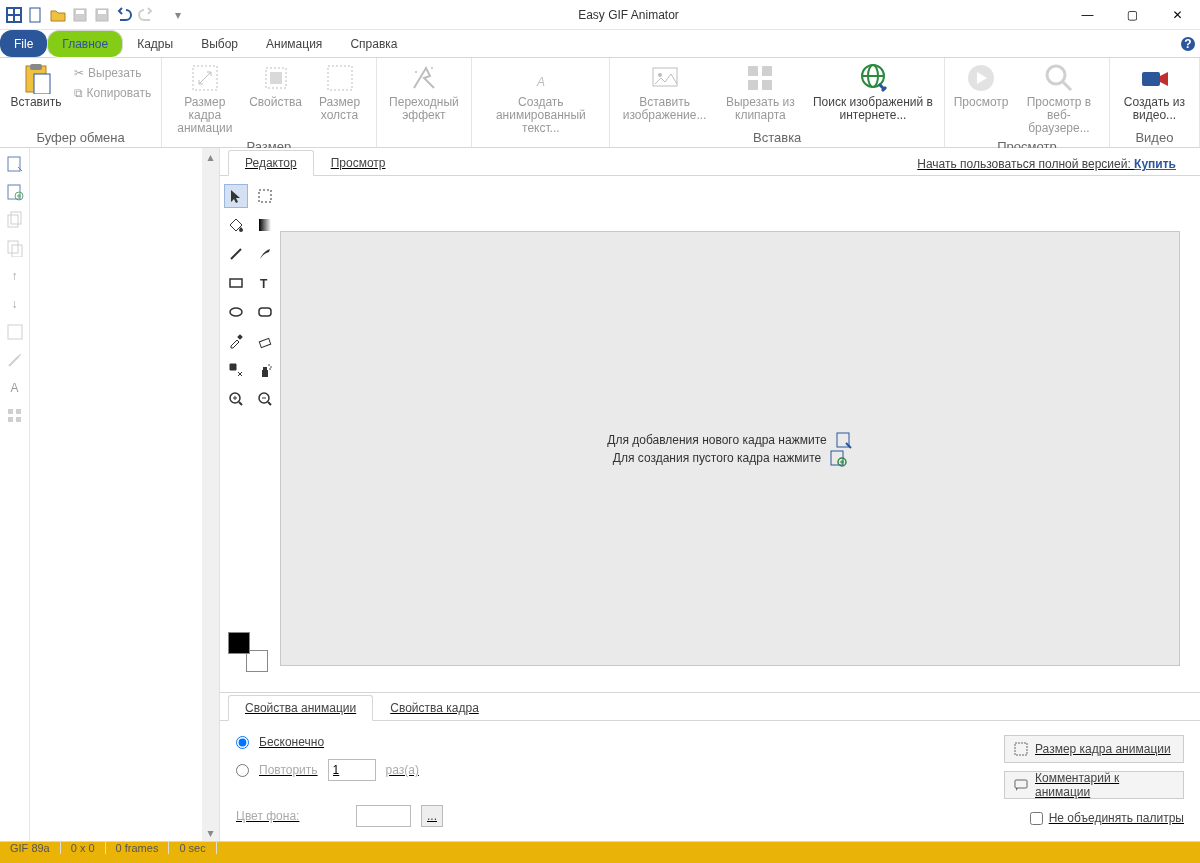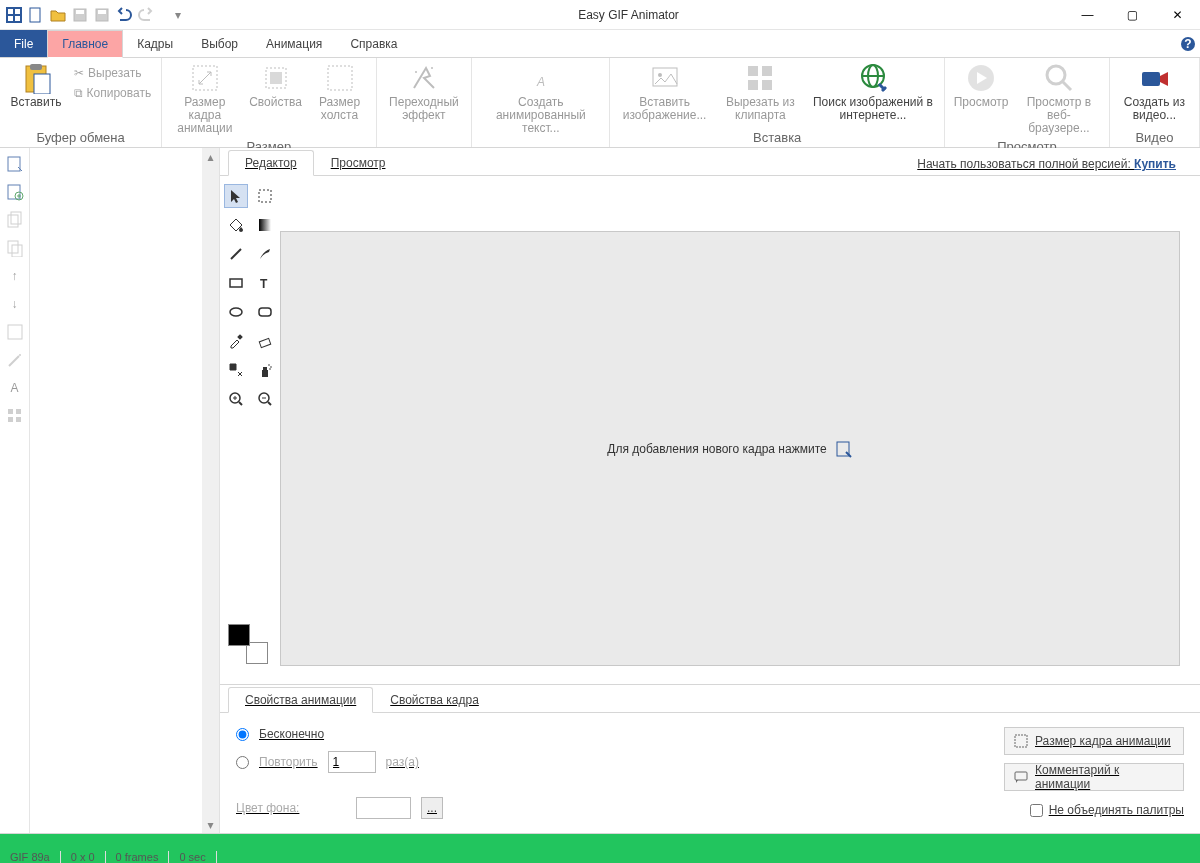--- a/index.html
+++ b/index.html
@@ -6,23 +6,23 @@
 body { background: #fff; width: 1200px; height: 863px; overflow: hidden; display: flex; flex-direction: column; }
 .titlebar { height: 30px; display: flex; align-items: center; background: #fff; border-bottom: 1px solid #e5e5e5; }
 .qat { display: flex; align-items: center; padding: 0 4px; gap: 2px; }
 .qat-item { width: 20px; height: 20px; display: flex; align-items: center; justify-content: center; cursor: pointer; }
 .qat-item.disabled { opacity: .4; }
 .title { flex: 1; text-align: center; color: #333; }
 .wincontrols { display: flex; }
 .wincontrols div { width: 45px; height: 30px; display: flex; align-items: center; justify-content: center; cursor: pointer; }
 
 .ribbon-tabs { height: 28px; display: flex; align-items: stretch; background: #fff; border-bottom: 1px solid #d6d6d6; position: relative; }
-.ribbon-tab { padding: 0 14px; display: flex; align-items: center; cursor: pointer; color: #444; }
+.ribbon-tab { padding: 0 14px; display: flex; align-items: center; cursor: pointer; color: #444; border-radius: 12px; }
 .ribbon-tab.file { background: #2b579a; color: #fff; font-weight: normal; }
-.ribbon-tab.active { color: #2b579a; border: 1px solid #d6d6d6; border-bottom: 1px solid #fff; background: #fca5a5; margin-bottom: -1px; }
+.ribbon-tab.active { color: #2b579a; border: 1px solid #d6d6d6; border-bottom: 1px solid #fff; background: #84cc16; margin-bottom: -1px; }
 .help-icn { margin-left: auto; width: 24px; display: flex; align-items: center; justify-content: center; color: #2b579a; }
 
 .ribbon-panel { height: 90px; background: #fff; border-bottom: 1px solid #d6d6d6; display: flex; }
 .ribbon-group { border-right: 1px solid #e5e5e5; display: flex; flex-direction: column; padding: 2px 6px 0; }
 .rg-body { flex: 1; display: flex; align-items: flex-start; gap: 4px; }
 .rg-title { text-align: center; color: #666; font-size: 13px; padding: 2px 0; }
 .rg-bigbtn { display: flex; flex-direction: column; align-items: center; justify-content: flex-start; padding: 2px 4px; cursor: pointer; min-width: 60px; }
 .rg-bigbtn .ic { width: 32px; height: 32px; display: flex; align-items: center; justify-content: center; margin-bottom: 2px; }
 .rg-bigbtn .lbl { text-align: center; line-height: 13px; color: #444; }
 .rg-bigbtn.disabled { opacity: .55; pointer-events: none; }
@@ -64,21 +64,21 @@
 .props-left { display: flex; flex-direction: column; gap: 10px; color: #444; }
 .props-left .row { display: flex; align-items: center; gap: 10px; }
 .props-left input[type="number"] { width: 48px; height: 22px; border: 1px solid #bbb; padding: 0 4px; }
 .props-left .colorbox { width: 55px; height: 22px; border: 1px solid #bbb; background: #fff; }
 .props-left .dots { width: 22px; height: 22px; border: 1px solid #bbb; background: #eee; display: flex; align-items: center; justify-content: center; }
 .props-right { display: flex; flex-direction: column; gap: 8px; align-items: flex-end; }
 .props-btn { width: 180px; height: 28px; background: #f4f4f4; border: 1px solid #ccc; display: flex; align-items: center; gap: 6px; padding: 0 8px; cursor: pointer; color: #444; }
 .props-chk { display: flex; align-items: center; gap: 6px; color: #444; margin-top: 4px; }
 .disabled-text { color: #aaa; }
 
-.statusbar { height: 30px; border-top: 1px solid #d6d6d6; background: #22c55e; display: flex; align-items: flex-end; }
+.statusbar { height: 22px; border-top: 1px solid #d6d6d6; background: #eab308; display: flex; align-items: flex-start; }
 .statusbar .cell { padding: 0 10px; border-right: 1px solid #ddd; display: flex; align-items: center; color: #555; font-size: 11px; }
 
 svg { display: block; }
 </style>
 </head>
 <body>
 
 <div class="titlebar">
   <div class="qat">
     <div class="qat-item">
@@ -498,20 +498,31 @@
         <div class="canvas">
           <div class="canvas-hint">
             <span>Для добавления нового кадра нажмите</span>
             <span>
                 <svg width="18" height="18">
                   <rect x="2" y="2" width="12" height="14" fill="none" stroke="#2b579a"></rect>
                   <path d="M11 12l5 5" stroke="#2b579a" stroke-width="2"></path>
                 </svg>
               </span>
           </div>
+          <div class="canvas-hint">
+            <span>Для создания пустого кадра нажмите</span>
+            <span>
+                <svg width="18" height="18">
+                  <rect x="2" y="2" width="12" height="14" fill="none" stroke="#2b579a"></rect>
+                  <circle cx="13" cy="13" r="4" fill="none" stroke="#2b8a3e" stroke-width="1.5"></circle>
+                  <line x1="13" y1="11" x2="13" y2="15" stroke="#2b8a3e"></line>
+                  <line x1="11" y1="13" x2="15" y2="13" stroke="#2b8a3e"></line>
+                </svg>
+              </span>
+          </div>
         </div>
       </div>
     </div>
 
     <div class="props">
       <div class="props-tabs">
         <div class="main-tab active">Свойства анимации</div>
         <div class="main-tab">Свойства кадра</div>
       </div>
       <div class="props-body">

